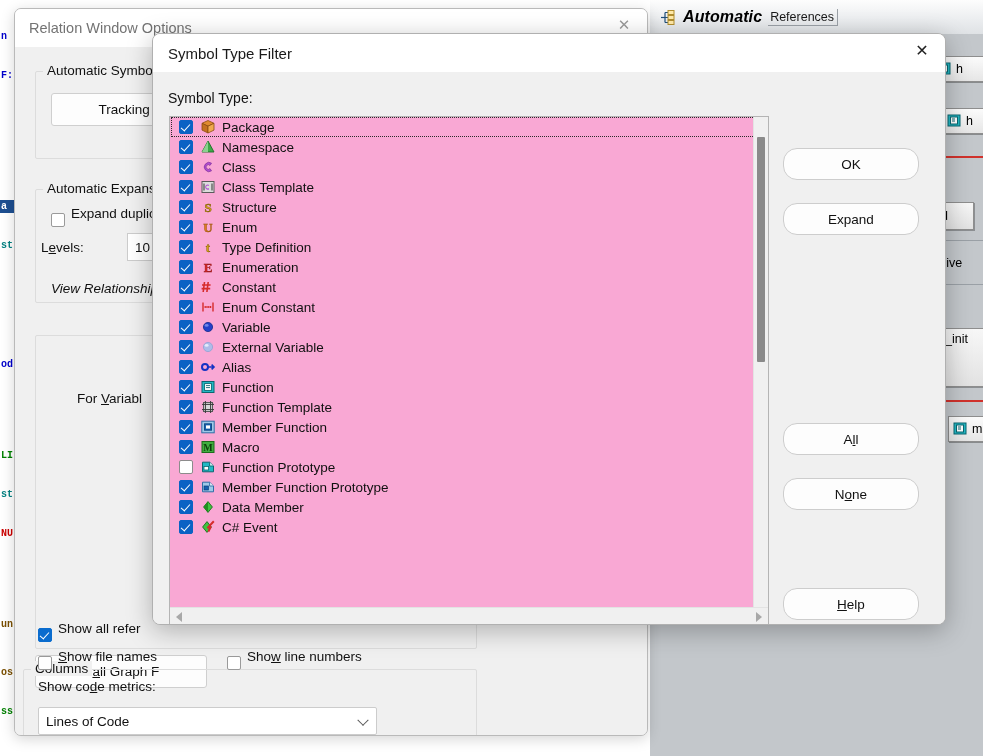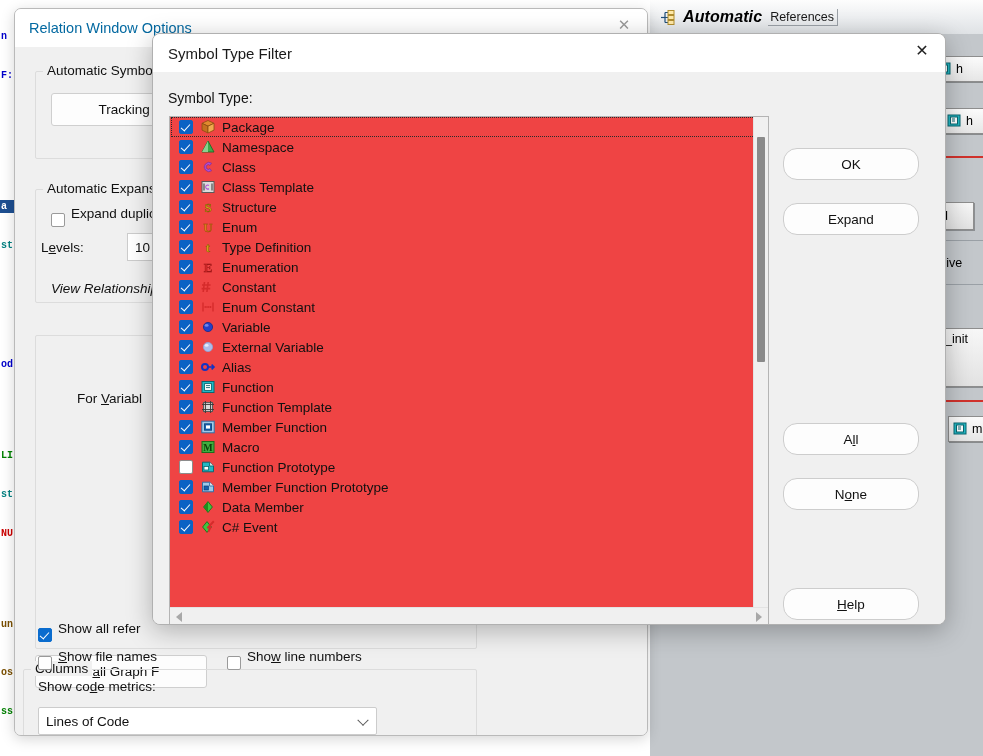--- a/index.html
+++ b/index.html
@@ -57,21 +57,21 @@
   #parentDlg{
     position:absolute;left:14px;top:8px;width:632px;height:726px;
     background:#f0f0f0;border:1px solid #b9b9b9;border-radius:7px;
     box-shadow:0 3px 14px rgba(0,0,0,.17);overflow:hidden;
   }
   #parentDlg .titlebar{
     position:absolute;left:0;top:0;right:0;height:38px;background:#ffffff;
     border-bottom:1px solid #f0f0f0;
   }
   #parentDlg .title{
-    position:absolute;left:14px;top:11px;font-size:14.5px;color:#0369a1;
+    position:absolute;left:14px;top:11px;font-size:14.5px;color:#737373;
   }
   #parentDlg .closebtn{
     position:absolute;right:0;top:0;width:46px;height:32px;
     display:flex;align-items:center;justify-content:center;
     font-size:15px;color:#9a9a9a;
   }
   .pcontent{position:absolute;left:0;top:38px;right:0;bottom:0;background:#f0f0f0;}
   .group{position:absolute;border:1px solid #dcdcdc;border-radius:2px;}
   .glabel{position:absolute;background:#f0f0f0;padding:0 4px;font-size:13.5px;color:#111;}
   .pbtn{
@@ -112,21 +112,21 @@
   #modal .title{position:absolute;left:15px;top:11px;font-size:15px;color:#1a1a1a;}
   #modal .closebtn{
     position:absolute;right:0;top:0;width:46px;height:33px;
     display:flex;align-items:center;justify-content:center;font-size:16px;color:#222;
   }
   .mbody{position:absolute;left:0;top:38px;right:0;bottom:0;background:#f0f0f0;}
   .mlabel{position:absolute;left:15px;top:18px;font-size:14px;color:#111;}
   
   .listbox{
     position:absolute;left:16px;top:44px;width:600px;height:210px;
-    background:#ef4444;border:1px solid #b4b4b4;box-sizing:border-box;
+    background:#f9a8d4;border:1px solid #b4b4b4;box-sizing:border-box;
   }
   .rows{
     position:absolute;left:0;top:0;right:14px;top:0;height:calc(100% - 17px);
     overflow:hidden;
   }
   .row{
     position:relative;height:20px;display:flex;align-items:center;
     padding-left:9px;box-sizing:border-box;
   }
   .row.focus:after{

